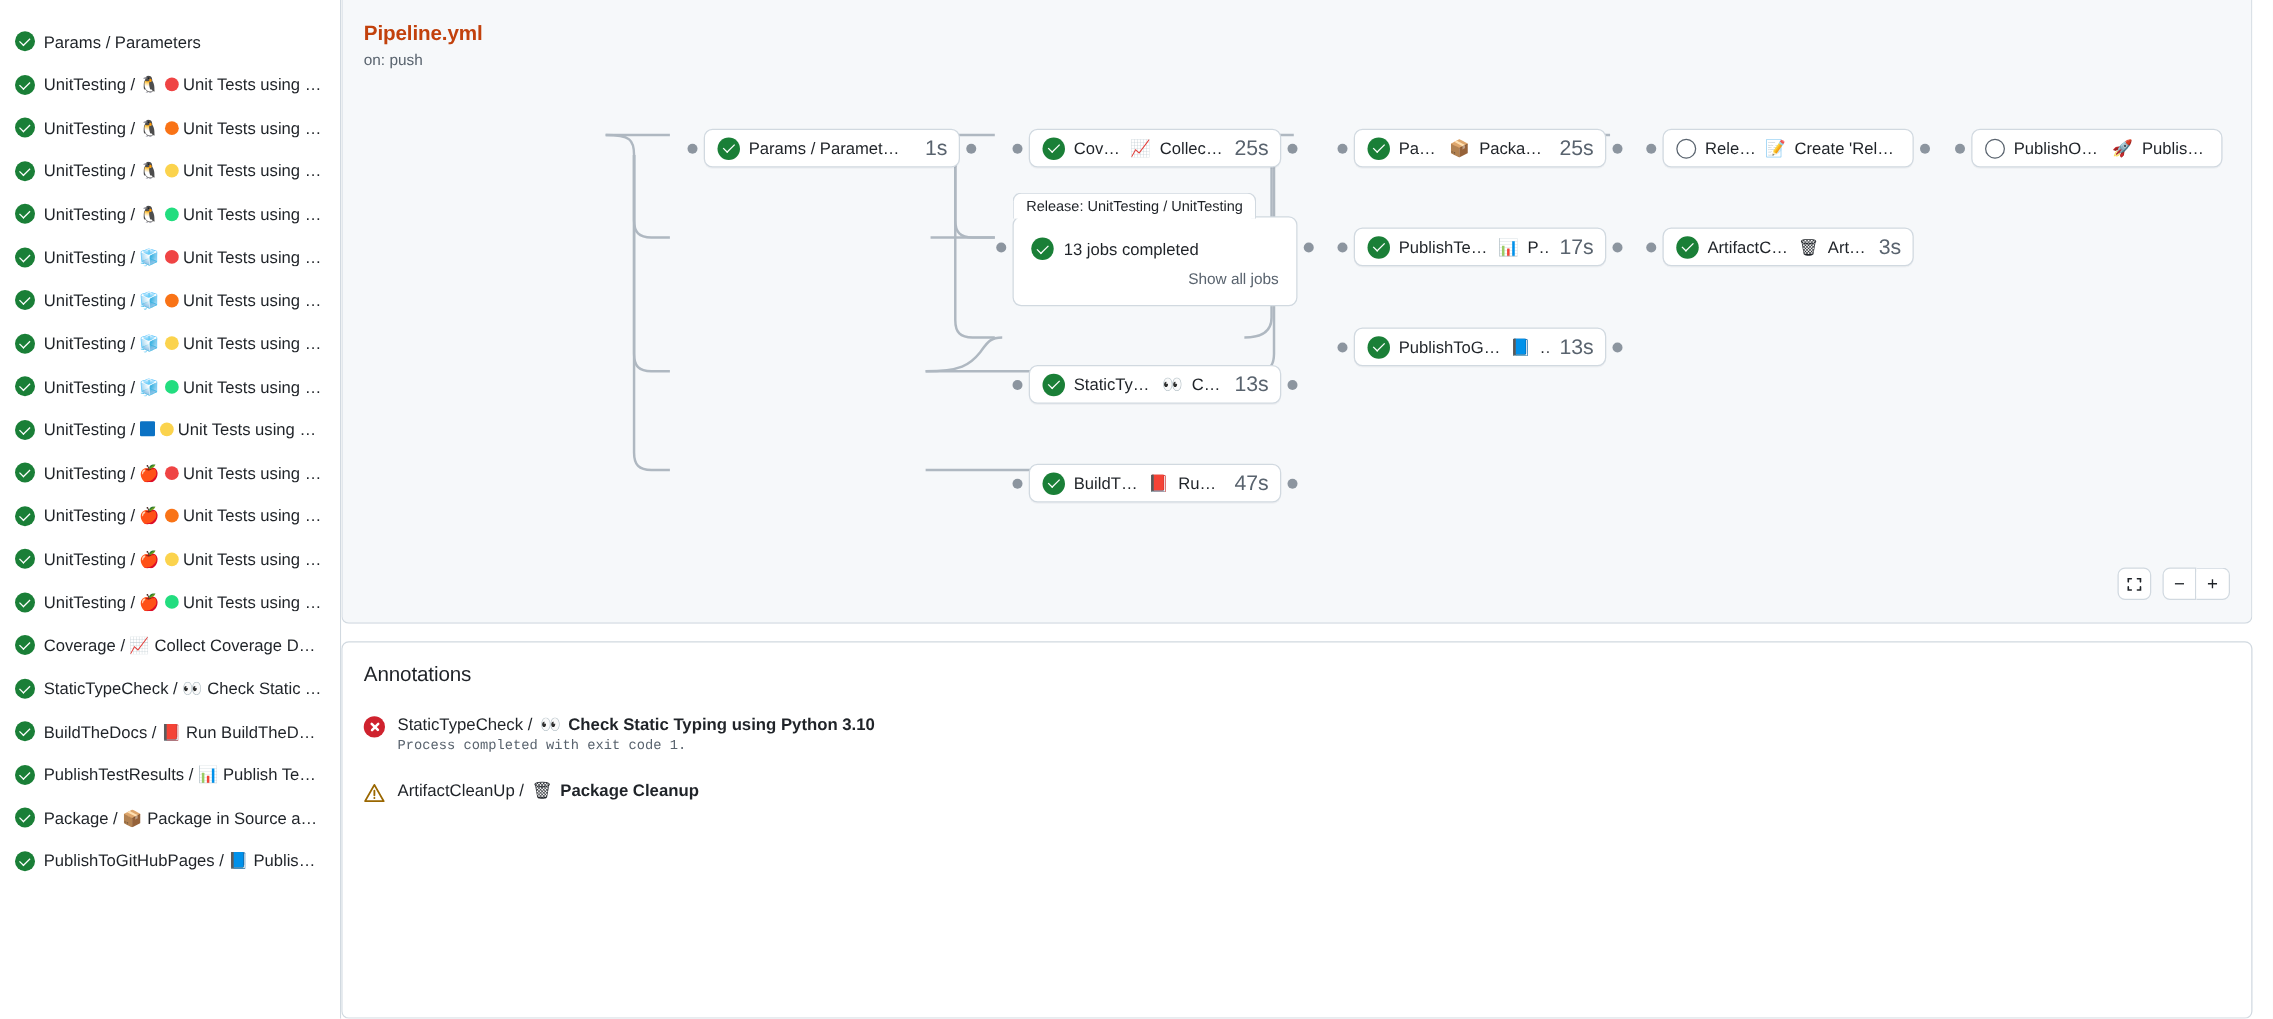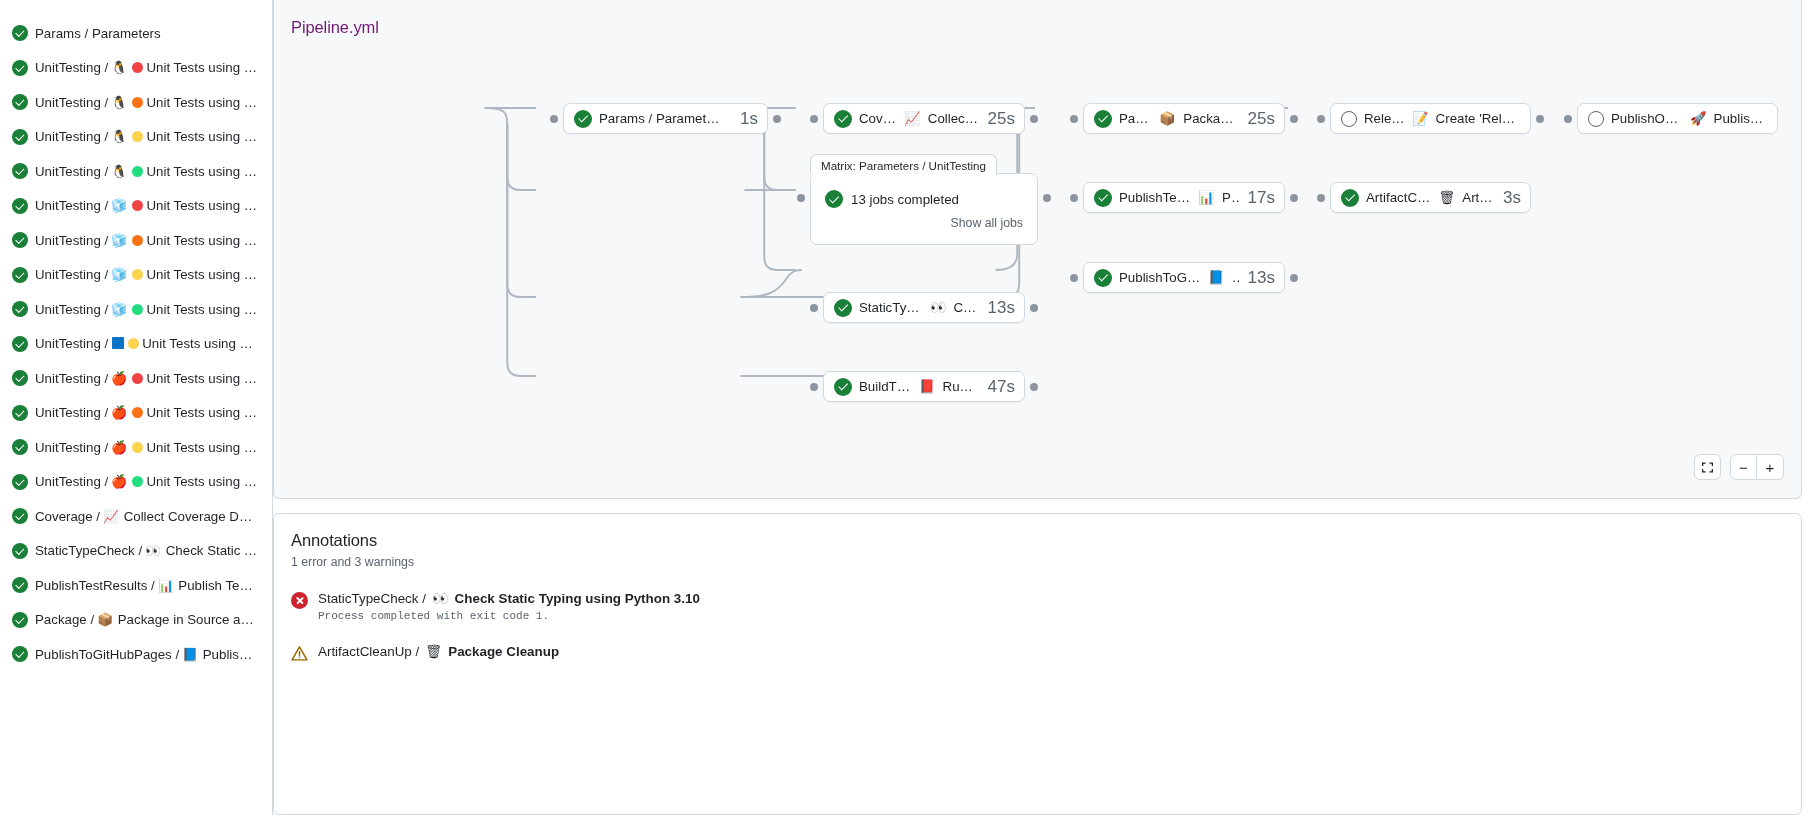--- a/index.html
+++ b/index.html
@@ -86,21 +86,21 @@
   .graph-card {
     position: relative;
     margin: 0 8px 0 0;
     height: 499px;
     background: #f6f8fa;
     border: 1px solid #d1d9e0;
     border-top: none;
     border-radius: 0 0 6px 6px;
   }
   .graph-head { padding: 18px 0 0 17px; }
-  .graph-title { font-size: 16.5px; font-weight: 400; color: #701a75; letter-spacing: -0.1px; }
+  .graph-title { font-size: 16.5px; font-weight: 700; color: #c2410c; letter-spacing: -0.1px; }
   .graph-sub { font-size: 12.3px; color: #59636e; margin-top: 4px; }
 
   .canvas { position: absolute; inset: 0; }
   .edges { position: absolute; left: 0; top: 0; width: 100%; height: 499px; pointer-events: none; }
 
   .node {
     position: absolute;
     background: #ffffff;
     border: 1px solid #d1d9e0;
     border-radius: 7px;
@@ -270,39 +270,44 @@
         <div class="job-row">
           <span class="st success"></span>
           <span class="label"><span>Coverage / </span><span class="emo">📈</span> <span>Collect Coverage Data usi...</span></span>
         </div>
         <div class="job-row">
           <span class="st success"></span>
           <span class="label"><span>StaticTypeCheck / </span><span class="emo">👀</span> <span>Check Static Typing...</span></span>
         </div>
         <div class="job-row">
           <span class="st success"></span>
+          <span class="label"><span>BuildTheDocs / </span><span class="emo">📕</span> <span>Run BuildTheDocs</span></span>
+        </div>
+        <div class="job-row">
+          <span class="st success"></span>
           <span class="label"><span>PublishTestResults / </span><span class="emo">📊</span> <span>Publish Test Resu...</span></span>
         </div>
         <div class="job-row">
           <span class="st success"></span>
           <span class="label"><span>Package / </span><span class="emo">📦</span> <span>Package in Source and Wh...</span></span>
         </div>
         <div class="job-row">
           <span class="st success"></span>
           <span class="label"><span>PublishToGitHubPages / </span><span class="emo">📘</span> <span>Publish to G...</span></span>
         </div>
       </div>
   </div>
 
   <div class="main">
 
     <div class="graph-card">
 
       <div class="graph-head">
         <div class="graph-title">Pipeline.yml</div>
+        <div class="graph-sub">on: push</div>
       </div>
 
       <div class="canvas">
 
         <svg class="edges" viewBox="0 0 1545 499" preserveAspectRatio="none">
           <g fill="none" stroke="#afb8c1" stroke-width="2">
 
             <path d="M 213,108 L 265,108"></path>
 
             <path d="M 213,108 C 233,108 236,112 236,124 L 236,176 C 236,186 240,190 250,190 L 265,190"></path>
@@ -426,21 +431,21 @@
           <span class="st st-lg success"></span>
           <span class="ntext">BuildTheDocs / </span>
           <span class="emo">📕</span>
           <span class="ntext">Run Buil...</span>
           <span class="dur">47s</span>
           <span class="port out"></span>
         </div>
 
         <div class="matrix" style="left:536px; top:173px; width:228px; height:72px;">
           <div class="matrix-tab">
-            <span>Matrix: Parameters / UnitTesting</span>
+            <span>Release: UnitTesting / UnitTesting</span>
           </div>
           <span class="port in" style="top:24px;"></span>
           <span class="port out" style="top:24px;"></span>
           <div class="matrix-body">
             <div class="matrix-line1">
               <span class="st st-lg success"></span>
               <span>13 jobs completed</span>
             </div>
             <div class="matrix-line2">Show all jobs</div>
           </div>
@@ -460,21 +465,20 @@
               <span style="font-size:15px;line-height:1;">+</span>
             </div>
           </div>
         </div>
 
       </div>
     </div>
 
     <div class="ann-card">
       <div class="ann-title">Annotations</div>
-      <div class="ann-sub">1 error and 3 warnings</div>
       <div id="ann-list">
           <div class="ann-item">
             <div class="ann-ico err"></div>
             <div class="ann-col">
               <div class="ann-head">
                 <span>StaticTypeCheck / </span>
                 <span class="emo">👀</span>
                 <b>Check Static Typing using Python 3.10</b>
               </div>
               <div class="ann-body">Process completed with exit code 1.</div>

